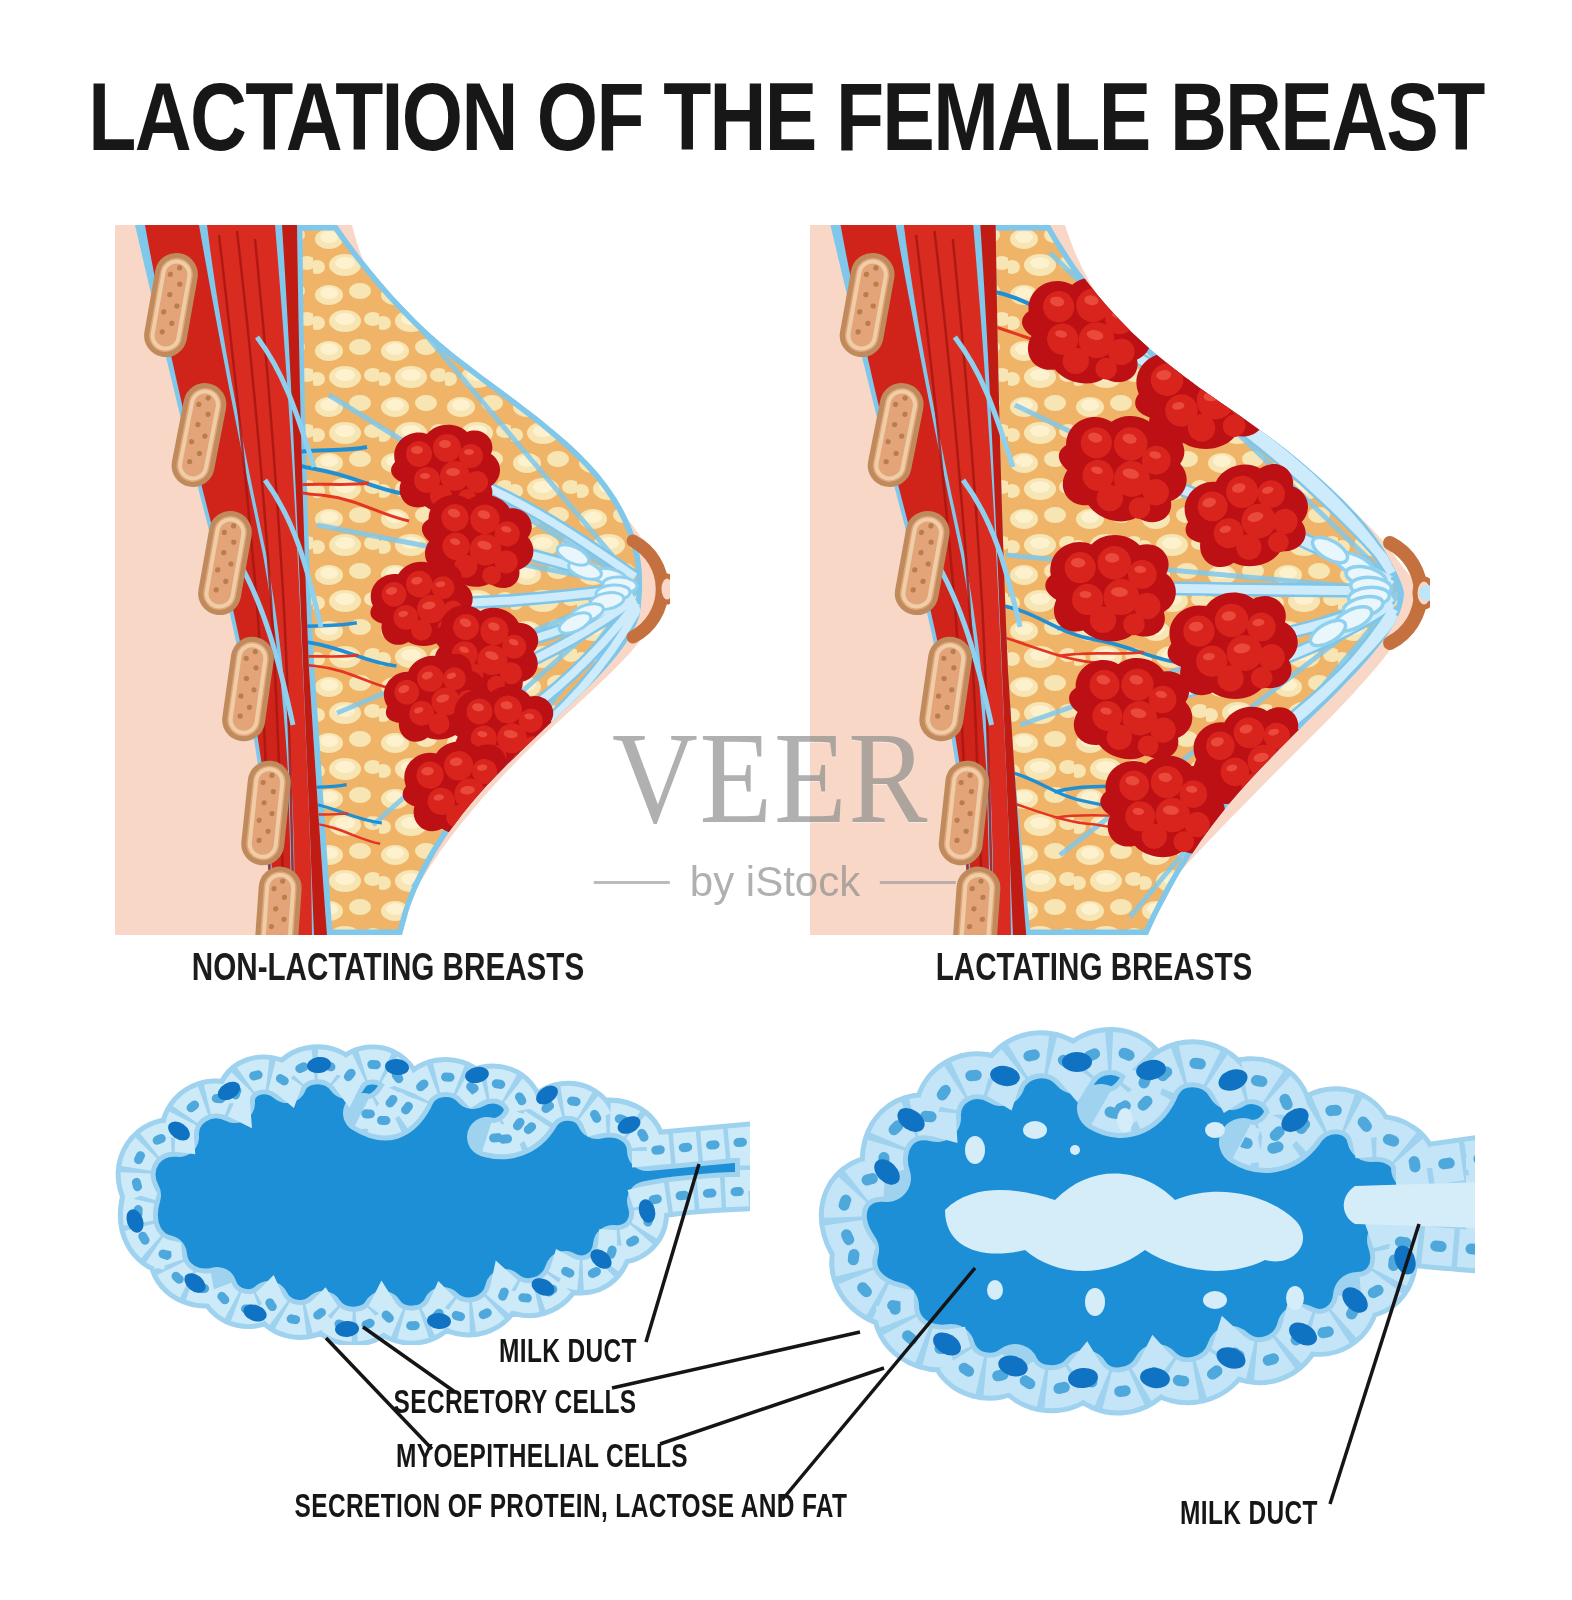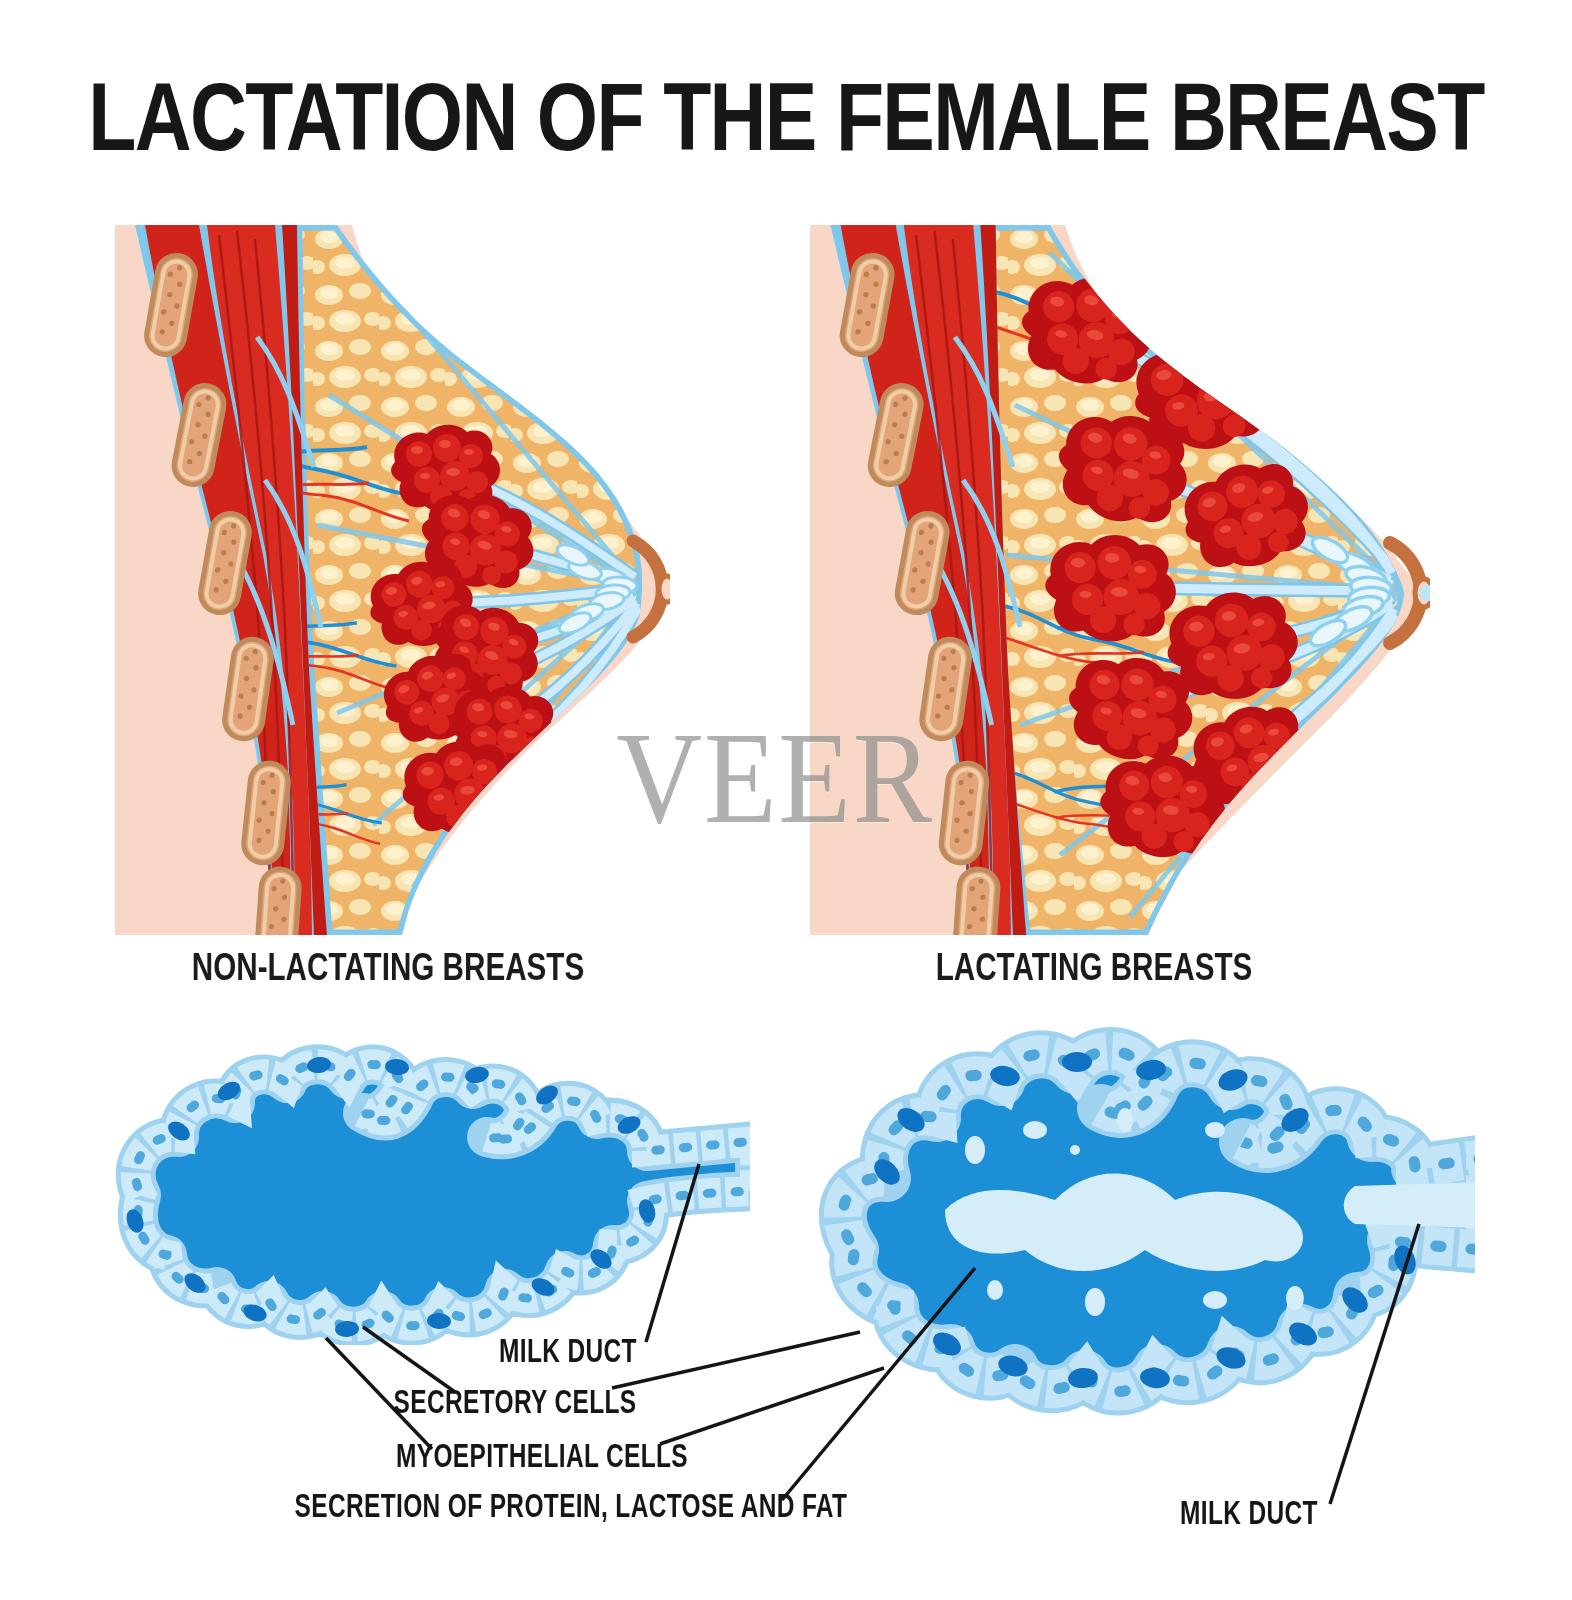--- a/index.html
+++ b/index.html
@@ -325,15 +325,20 @@
   </svg>
 
   <div class="lbl" style="left:568px;top:1350px">MILK DUCT</div>
   <div class="lbl" style="left:515px;top:1401px">SECRETORY CELLS</div>
   <div class="lbl" style="left:542px;top:1455px">MYOEPITHELIAL CELLS</div>
   <div class="lbl" style="left:571px;top:1505px">SECRETION OF PROTEIN, LACTOSE AND FAT</div>
   <div class="lbl" style="left:1249px;top:1512px">MILK DUCT</div>
 
   <div id="watermark">
     <div id="wm-brand">VEER</div>
+    <div id="wm-byline">
+      <span class="wm-line"></span>
+      <span class="wm-text">by iStock</span>
+      <span class="wm-line"></span>
+    </div>
   </div>
 
 </div>
 
 </body></html>

